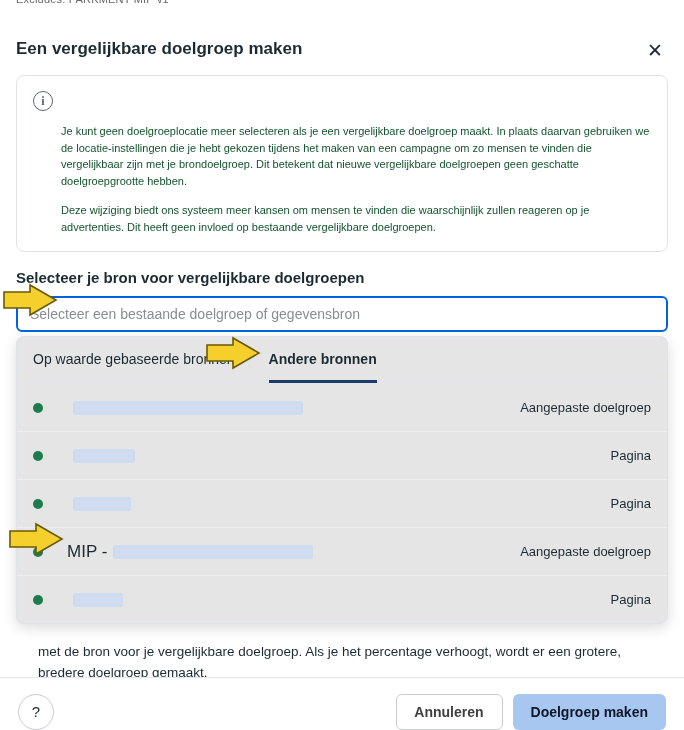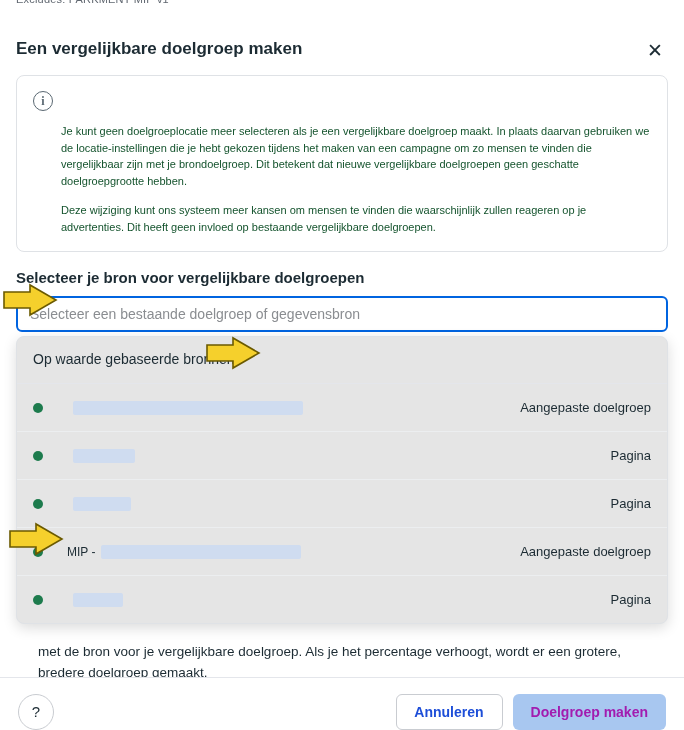--- a/index.html
+++ b/index.html
@@ -194,21 +194,21 @@
     flex: 0 0 auto;
     width: 10px;
     height: 10px;
     border-radius: 50%;
     background: #1d7b4d;
   }
   .option-label {
     display: flex;
     align-items: center;
     gap: 6px;
-    font-size: 12px;
+    font-size: 17px;
     color: #1c2b33;
     flex: 1 1 auto;
     min-width: 0;
   }
   .redact {
     display: inline-block;
     height: 14px;
     background: #cfdcf0;
     border-radius: 2px;
   }
@@ -260,27 +260,27 @@
     border-radius: 6px;
     font-size: 14px;
     font-weight: bold;
     padding: 0 18px;
     cursor: pointer;
     font-family: "Liberation Sans", sans-serif;
   }
   .btn-secondary {
     background: #ffffff;
     border: 1px solid #c9ccd1;
-    color: #1d4ed8;
+    color: #404040;
     padding-left: 17px;
   }
   .btn-primary {
     background: #a8c7f0;
     border: none;
-    color: #a21caf;
+    color: #0f172a;
     cursor: default;
   }
 
   
   .arrow {
     position: absolute;
     z-index: 20;
     pointer-events: none;
   }
 </style>
@@ -298,31 +298,32 @@
     <button class="close-btn">✕</button>
   </div>
 
   <div class="dialog-body">
 
     <div class="info-card">
       <div class="info-head">
         <div class="info-icon">i</div>
       </div>
       <div class="info-p">Je kunt geen doelgroeplocatie meer selecteren als je een vergelijkbare doelgroep maakt. In plaats daarvan gebruiken we de locatie-instellingen die je hebt gekozen tijdens het maken van een campagne om zo mensen te vinden die vergelijkbaar zijn met je brondoelgroep. Dit betekent dat nieuwe vergelijkbare doelgroepen geen geschatte doelgroepgrootte hebben.</div>
-      <div class="info-p">Deze wijziging kunt ons systeem meer kansen om mensen te vinden die waarschijnlijk zullen reageren op je advertenties. Dit heeft geen invloed op bestaande vergelijkbare doelgroepen.</div>
+      <div class="info-p">Deze wijziging biedt ons systeem meer kansen om mensen te vinden die waarschijnlijk zullen reageren op je advertenties. Dit heeft geen invloed op bestaande vergelijkbare doelgroepen.</div>
     </div>
 
     <div class="section-title">Selecteer je bron voor vergelijkbare doelgroepen</div>
 
     <div class="combo-wrap">
       <input class="combo-input" type="text" placeholder="Selecteer een bestaande doelgroep of gegevensbron" style="">
 
       <div class="dropdown">
         <div class="tabs">
           <div class="tab">Op waarde gebaseerde bronnen</div>
+          <div class="tab active">Andere bronnen</div>
         </div>
         <div class="option-list">
 
           <div class="option-row">
             <span class="dot"></span>
             <span class="option-label">
               <span></span>
               <span class="redact" style="width:230px"></span>
             </span>
             <span class="option-type">Aangepaste doelgroep</span>

